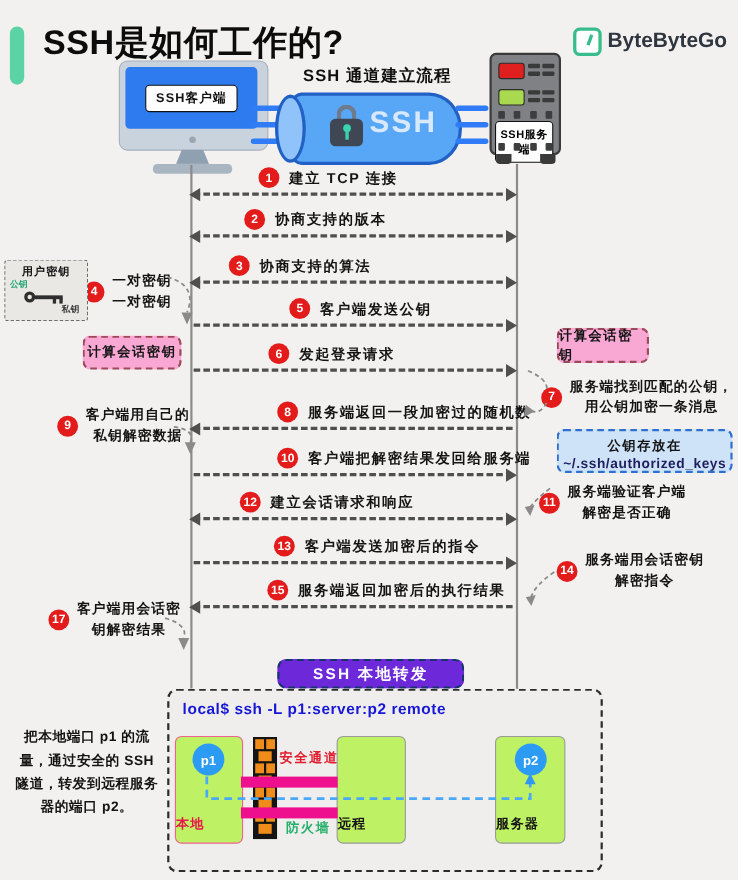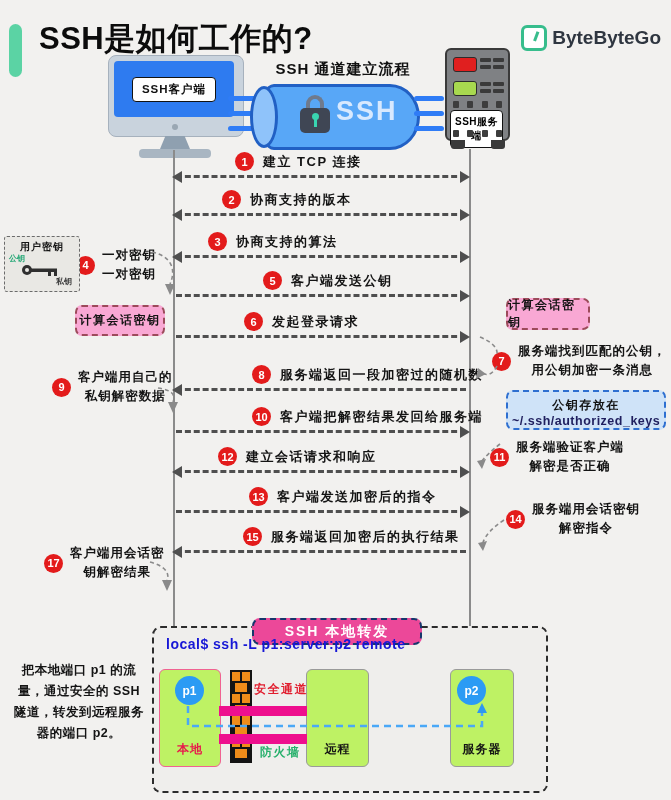--- a/index.html
+++ b/index.html
@@ -65,25 +65,25 @@
   .pink-box{position:absolute;background:#f9a8d4;border:2px dashed #9c4a5a;border-radius:7px;font-size:12px;font-weight:800;color:#141414;display:flex;align-items:center;justify-content:center;letter-spacing:1.5px;}
   .blue-box{position:absolute;background:#cfe3f8;border:2px dashed #2e6fd0;border-radius:7px;text-align:center;font-weight:800;color:#141414;padding:5px 4px;box-sizing:border-box;}
   .blue-box .l1{font-size:12px;letter-spacing:1.5px;}
   .blue-box .l2{font-size:12.5px;color:#1f1f5e;letter-spacing:0.5px;}
   .key-box{position:absolute;left:4px;top:236px;width:74px;height:54px;background:#e9e8e4;border:1.5px dashed #6b6b6b;border-radius:3px;}
   .key-title{position:absolute;left:0;top:3px;width:100%;text-align:center;font-size:10px;font-weight:800;color:#141414;letter-spacing:1px;}
   .key-pub{position:absolute;left:4px;top:16px;font-size:8px;font-weight:800;color:#27a877;}
   .key-priv{position:absolute;right:7px;bottom:4px;font-size:8px;font-weight:800;color:#3a3a3a;}
 
   
-  .fwd-header{position:absolute;left:252px;top:618px;width:170px;height:27px;background:#ec4899;border:2px dashed #16366b;border-radius:8px;color:#fff;font-size:14px;font-weight:800;letter-spacing:2px;display:flex;align-items:center;justify-content:center;z-index:5;box-sizing:border-box;}
+  .fwd-header{position:absolute;left:252px;top:599px;width:170px;height:27px;background:#6d28d9;border:2px dashed #16366b;border-radius:8px;color:#fff;font-size:14px;font-weight:800;letter-spacing:2px;display:flex;align-items:center;justify-content:center;z-index:5;box-sizing:border-box;}
   .fwd-box{position:absolute;left:152px;top:626px;width:396px;height:167px;background:#efeeec;border:2px dashed #2c2c2c;border-radius:9px;box-sizing:border-box;}
   .fwd-cmd{position:absolute;left:166px;top:636px;font-size:14px;font-weight:700;color:#1717d6;letter-spacing:0.5px;z-index:6;}
   .mini-box{position:absolute;background:#bef264;border-radius:6px;z-index:6;}
-  .mini-label{position:absolute;left:0;bottom:8px;width:100%;text-align:center;font-size:12px;font-weight:800;letter-spacing:1px;}
+  .mini-label{position:absolute;left:0;bottom:8px;width:100%;text-align:left;font-size:12px;font-weight:800;letter-spacing:1px;}
   .port-circle{position:absolute;top:6px;width:29px;height:29px;border-radius:50%;background:#2b9bf4;color:#fff;font-size:12px;font-weight:800;display:flex;align-items:center;justify-content:center;}
   .firewall{position:absolute;left:230px;top:670px;z-index:6;}
   .bar{position:absolute;left:219px;width:88px;height:10px;background:#ee0f8e;z-index:7;}
   .sec-label{position:absolute;left:254px;top:681px;font-size:12px;font-weight:800;color:#e11d2e;letter-spacing:1.5px;z-index:8;}
   .fw-label{position:absolute;left:260px;top:744px;font-size:12px;font-weight:800;color:#27b06c;letter-spacing:1.5px;z-index:8;}
   .fwd-note{position:absolute;font-size:12.5px;font-weight:800;color:#141414;line-height:21px;text-align:center;letter-spacing:0.5px;}
 
   .overlay{position:absolute;left:0;top:0;z-index:4;pointer-events:none;}
   .route-overlay{position:absolute;left:0;top:0;z-index:9;pointer-events:none;}
 </style>
@@ -340,21 +340,21 @@
   <div class="bar" style="top:706px"></div>
   <div class="bar" style="top:734px"></div>
   <div class="sec-label">安全通道</div>
   <div class="fw-label">防火墙</div>
 
   <div class="mini-box" style="left:306px;top:669px;width:61px;height:96px;border:1px solid #9a9a9a">
     <div class="mini-label" style="color:#141414">远程</div>
   </div>
 
   <div class="mini-box" style="left:450px;top:669px;width:62px;height:96px;border:1px solid #9a9a9a">
-    <div class="port-circle" style="left:6px">p2</div>
+    <div class="port-circle" style="left:17px">p2</div>
     <div class="mini-label" style="color:#141414">服务器</div>
   </div>
 
   <svg class="route-overlay" width="671" height="800">
     <path d="M188,706 L188,726 L482,726 L482,712" stroke="#4aa8f7" stroke-width="2.5" fill="none" stroke-dasharray="7 5"></path>
     <polygon points="477,713 487,713 482,703" fill="#2e97f0"></polygon>
   </svg>
 
   <div class="fwd-note" style="left:12px;top:660px;width:134px">把本地端口 p1 的流量，通过安全的 SSH 隧道，转发到远程服务器的端口 p2。</div>
 

